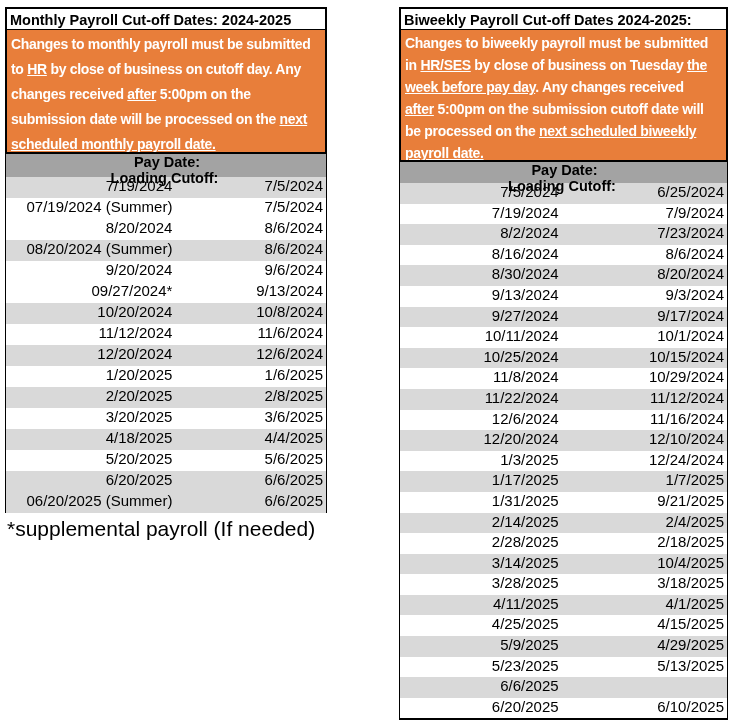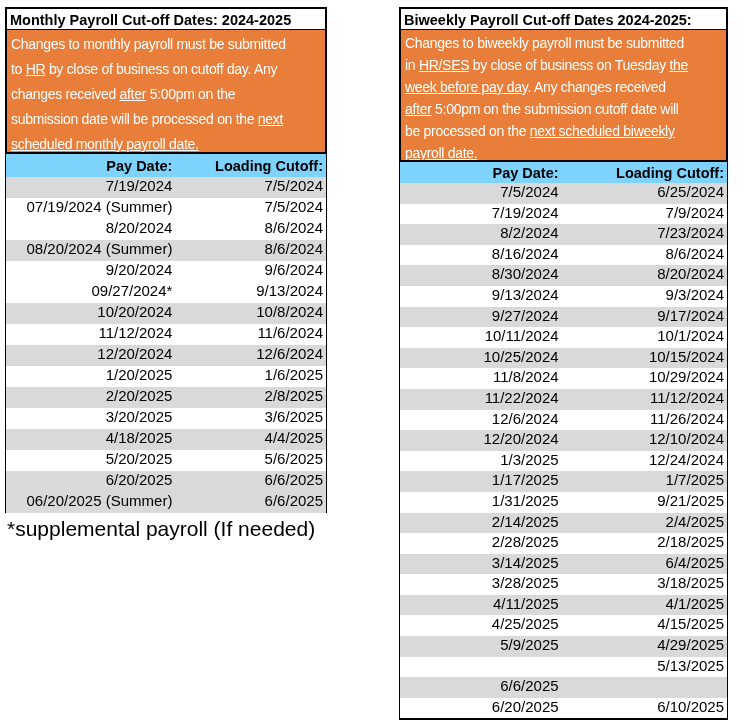--- a/index.html
+++ b/index.html
@@ -32,21 +32,21 @@
     padding: 2px 3px 1px 3px;
     height: 21px;
     line-height: 18px;
     border-bottom: 1.5px solid var(--border);
     white-space: nowrap;
     overflow: hidden;
   }
   .notice {
     background: var(--orange);
     color: var(--notice-text);
-    font-weight: normal;
+    font-weight: bold;
     font-size: 14px;
     letter-spacing: -0.3px;
     padding: 2px 4px 0 4px;
     overflow: hidden;
   }
   .monthly  .notice { height: 122px; line-height: 25px; }
   .biweekly .notice { height: 130px; line-height: 22px; }
   .notice .u { text-decoration: underline; }
 
   .tbody {
@@ -54,21 +54,22 @@
     border-right: 1.5px solid var(--border);
     background: #ffffff;
   }
   .biweekly .tbody { border-bottom: 2px solid var(--border); }
 
   .colhead {
     display: flex;
     align-items: center;
     font-weight: bold;
     font-size: 14.5px;
-    background: #7dd3fc;
+    background: #a3a3a3;
+    flex-direction: column;
   }
   .monthly  .colhead { height: 23px; }
   .biweekly .colhead { height: 21px; }
 
   .row {
     display: flex;
     align-items: flex-start;
     font-size: 15px;
   }
   .monthly  .row { height: 21px; }
@@ -221,21 +222,21 @@
         <div class="row">
           <span class="cell pay">11/8/2024</span>
           <span class="cell cut">10/29/2024</span>
         </div>
         <div class="row shaded">
           <span class="cell pay">11/22/2024</span>
           <span class="cell cut">11/12/2024</span>
         </div>
         <div class="row">
           <span class="cell pay">12/6/2024</span>
-          <span class="cell cut">11/26/2024</span>
+          <span class="cell cut">11/16/2024</span>
         </div>
         <div class="row shaded">
           <span class="cell pay">12/20/2024</span>
           <span class="cell cut">12/10/2024</span>
         </div>
         <div class="row">
           <span class="cell pay">1/3/2025</span>
           <span class="cell cut">12/24/2024</span>
         </div>
         <div class="row shaded">
@@ -249,39 +250,40 @@
         <div class="row shaded">
           <span class="cell pay">2/14/2025</span>
           <span class="cell cut">2/4/2025</span>
         </div>
         <div class="row">
           <span class="cell pay">2/28/2025</span>
           <span class="cell cut">2/18/2025</span>
         </div>
         <div class="row shaded">
           <span class="cell pay">3/14/2025</span>
-          <span class="cell cut">6/4/2025</span>
+          <span class="cell cut">10/4/2025</span>
         </div>
         <div class="row">
           <span class="cell pay">3/28/2025</span>
           <span class="cell cut">3/18/2025</span>
         </div>
         <div class="row shaded">
           <span class="cell pay">4/11/2025</span>
           <span class="cell cut">4/1/2025</span>
         </div>
         <div class="row">
           <span class="cell pay">4/25/2025</span>
           <span class="cell cut">4/15/2025</span>
         </div>
         <div class="row shaded">
           <span class="cell pay">5/9/2025</span>
           <span class="cell cut">4/29/2025</span>
         </div>
         <div class="row">
+          <span class="cell pay">5/23/2025</span>
           <span class="cell cut">5/13/2025</span>
         </div>
         <div class="row shaded">
           <span class="cell pay">6/6/2025</span>
         </div>
         <div class="row">
           <span class="cell pay">6/20/2025</span>
           <span class="cell cut">6/10/2025</span>
         </div>
       </div>

